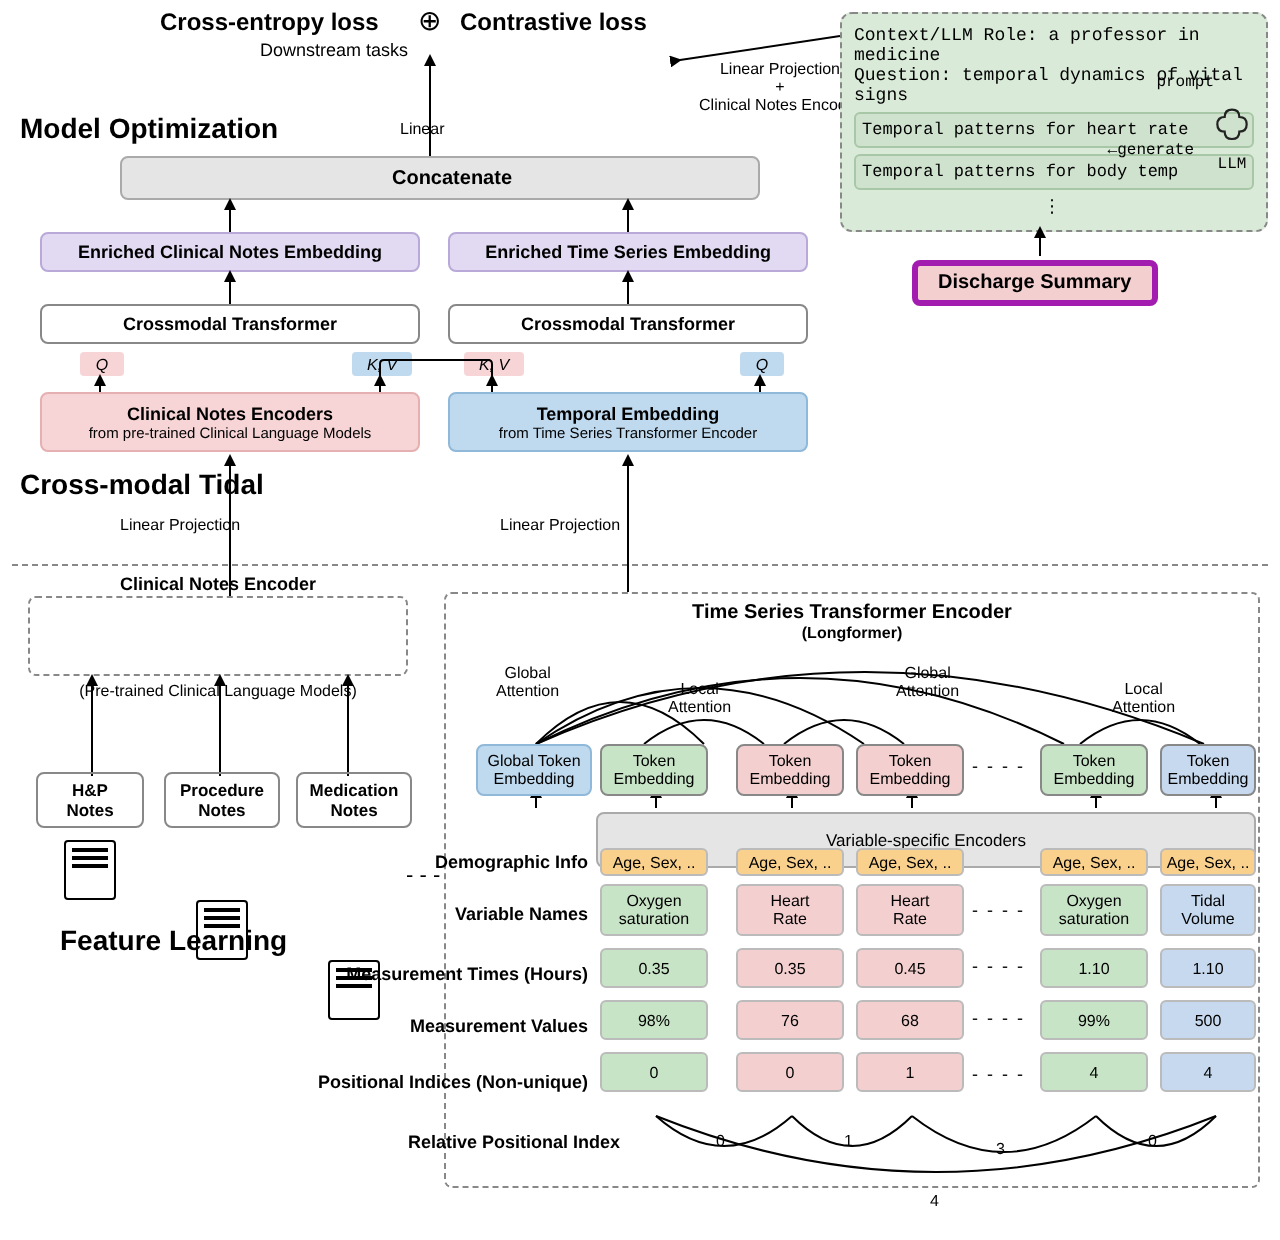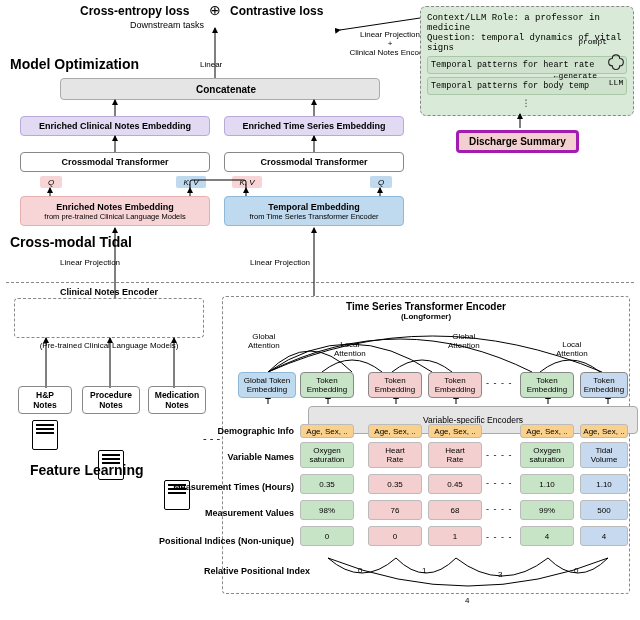--- a/index.html
+++ b/index.html
@@ -75,21 +75,21 @@
 
 <div class="abs box" style="left:20px; top:152px; width:190px; height:20px; font-weight:bold;">Crossmodal Transformer</div>
 <div class="abs box" style="left:224px; top:152px; width:180px; height:20px; font-weight:bold;">Crossmodal Transformer</div>
 
 <div class="abs pink-box qv" style="left:40px; top:176px; width:22px; height:12px; border-radius:2px; display:flex;align-items:center;justify-content:center;">Q</div>
 <div class="abs blue-box qv" style="left:176px; top:176px; width:30px; height:12px; border-radius:2px; display:flex;align-items:center;justify-content:center;">K, V</div>
 <div class="abs pink-box qv" style="left:232px; top:176px; width:30px; height:12px; border-radius:2px; display:flex;align-items:center;justify-content:center;">K, V</div>
 <div class="abs blue-box qv" style="left:370px; top:176px; width:22px; height:12px; border-radius:2px; display:flex;align-items:center;justify-content:center;">Q</div>
 
 <div class="abs box pink-box" style="left:20px; top:196px; width:190px; height:30px; flex-direction:column; font-weight:bold;">
-  <div>Enriched Notes Embedding</div>
+  <div>Clinical Notes Encoders</div>
   <div style="font-weight:normal; font-size:7.5px;">from pre-trained Clinical Language Models</div>
 </div>
 
 <div class="abs box blue-box" style="left:224px; top:196px; width:180px; height:30px; flex-direction:column; font-weight:bold;justify-content:center;">
   <div>Temporal Embedding</div>
   <div style="font-weight:normal; font-size:7.5px;">from Time Series Transformer Encoder</div>
 </div>
 
 <div class="abs section-title" style="left:10px; top:234px;">Cross-modal Tidal</div>
 
@@ -197,21 +197,21 @@
 Embedding</div>
 <div class="abs box pink-cell" style="left:368px; top:372px; width:54px; height:26px; font-size:8px; white-space:pre-line;">Token
 Embedding</div>
 <div class="abs box pink-cell" style="left:428px; top:372px; width:54px; height:26px; font-size:8px; white-space:pre-line;">Token
 Embedding</div>
 <div class="abs box green-cell" style="left:520px; top:372px; width:54px; height:26px; font-size:8px; white-space:pre-line;">Token
 Embedding</div>
 <div class="abs box blue-cell" style="left:580px; top:372px; width:48px; height:26px; font-size:8px; white-space:pre-line;">Token
 Embedding</div>
 
-<div class="abs box gray-box" style="left:308px; top:406px; width:330px; height:28px; font-size:8.5px;">Variable-specific Encoders</div>
+<div class="abs box gray-box" style="left:298px; top:406px; width:330px; height:28px; font-size:8.5px;">Variable-specific Encoders</div>
 
 <div class="abs box" style="left:18px; top:386px; width:54px; height:28px; font-size:8.5px; white-space:pre-line; font-weight:bold;">H&amp;P
 Notes</div>
 <div class="abs box" style="left:82px; top:386px; width:58px; height:28px; font-size:8.5px; white-space:pre-line; font-weight:bold;">Procedure
 Notes</div>
 <div class="abs box" style="left:148px; top:386px; width:58px; height:28px; font-size:8.5px; white-space:pre-line; font-weight:bold;">Medication
 Notes</div>
 
 <div class="abs doc-icon" style="left:32px; top:420px;"></div>
 <div class="abs doc-icon" style="left:98px; top:420px;"></div>

